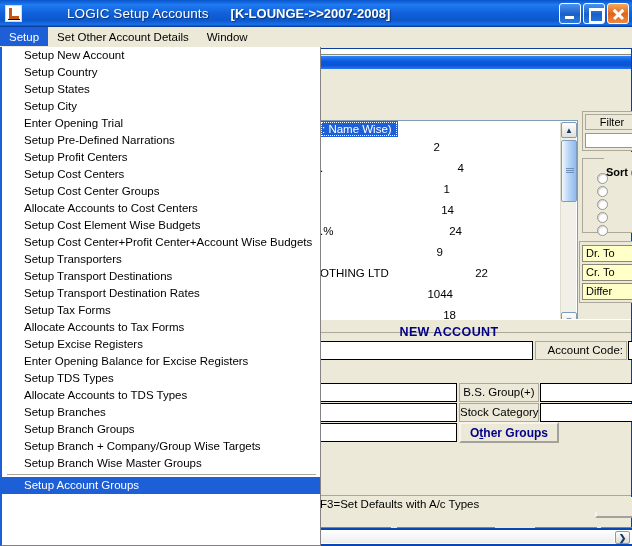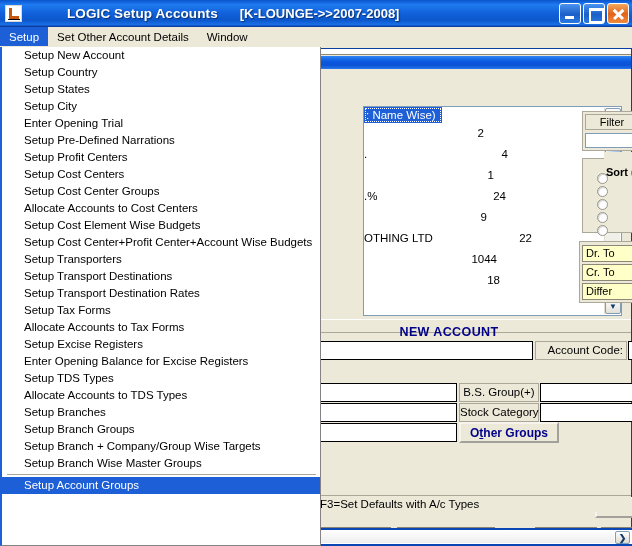--- a/index.html
+++ b/index.html
@@ -38,21 +38,21 @@
   }
   .tb-icon .b {
     position: absolute; left: 3px; top: 10px;
     width: 10px; height: 3px; background: #c3570f;
   }
   .tb-icon .u {
     position: absolute; left: 2px; bottom: 1px;
     width: 12px; height: 1px; background: #000;
   }
   .tb-title {
-    color: #ffffff; font-weight: bold; font-size: 13.5px;
+    color: #ffffff; font-weight: normal; font-size: 13.5px;
     letter-spacing: 0.1px; white-space: nowrap;
     text-shadow: 1px 1px 1px rgba(0,0,0,.45);
     padding-left: 40px;
   }
   .tb-sub {
     color: #ffffff; font-weight: bold; font-size: 13px;
     margin-left: 22px; white-space: nowrap;
     text-shadow: 1px 1px 1px rgba(0,0,0,.45);
   }
   .tb-btns {
@@ -131,26 +131,25 @@
     position: absolute; left: 0; top: 0; width: 100%; height: 6px;
     background: #ffffff; border-bottom: 1px solid #8b8878;
   }
   .cw-titlebar {
     position: absolute; left: 0; top: 7px; width: 100%; height: 13px;
     background: linear-gradient(to bottom, #2f86f5 0%, #0a5ae0 40%, #0a52d6 70%, #2878ee 100%);
   }
 
   
   .grid {
-    position: absolute; left: 2px; top: 57px;
+    position: absolute; left: 2px; top: 71px;
     width: 259px; height: 210px;
     background: #ffffff;
     border: 1px solid #7f9db9;
     overflow: hidden;
-    margin-left: 44px;
   }
   .grid-hdr {
     height: 16px; line-height: 16px;
     background: #1c5fd6; color: #ffffff;
     font-size: 11.5px; padding-left: 2px;
     outline: 1px dotted #ffffff; outline-offset: -2px;
     width: 78px; white-space: nowrap;
   }
   .grid-row {
     height: 21px; line-height: 21px; font-size: 11.5px;
@@ -327,20 +326,24 @@
         <span class="c-name" style="left:0px;"></span>
         <span class="c-num" style="left:86px;width:34px;">2</span>
       </div>
       <div class="grid-row">
         <span class="c-name" style="left:0px;">.</span>
         <span class="c-num" style="left:110px;width:34px;">4</span>
       </div>
       <div class="grid-row">
         <span class="c-name" style="left:0px;"></span>
         <span class="c-num" style="left:96px;width:34px;">1</span>
+      </div>
+      <div class="grid-row">
+        <span class="c-name" style="left:0px;"></span>
+        <span class="c-num" style="left:100px;width:34px;">14</span>
       </div>
       <div class="grid-row">
         <span class="c-name" style="left:0px;">.%</span>
         <span class="c-num" style="left:108px;width:34px;">24</span>
       </div>
       <div class="grid-row">
         <span class="c-name" style="left:0px;"></span>
         <span class="c-num" style="left:89px;width:34px;">9</span>
       </div>
       <div class="grid-row">

